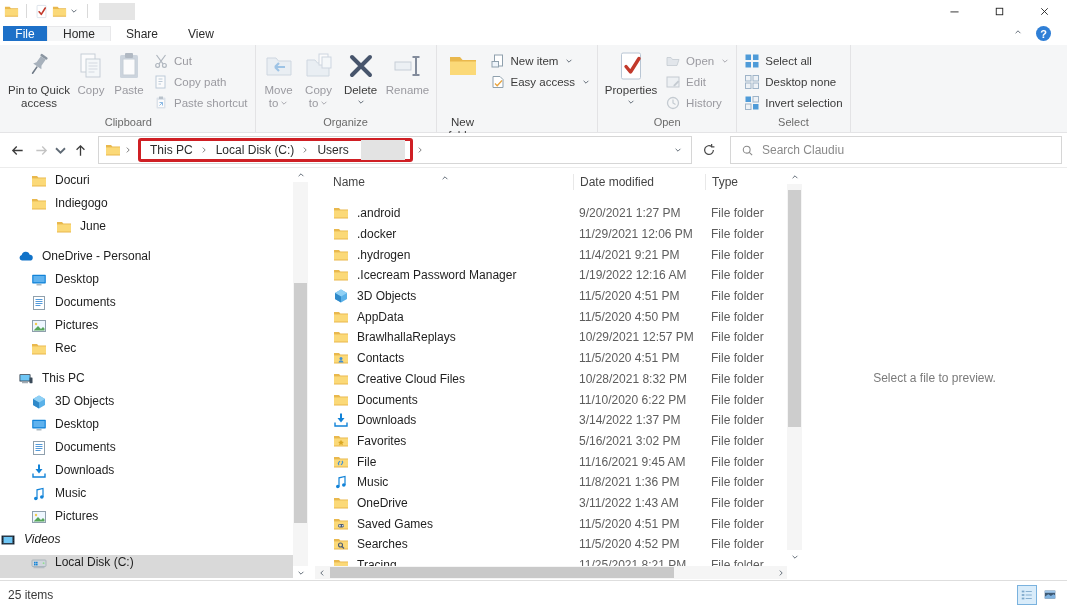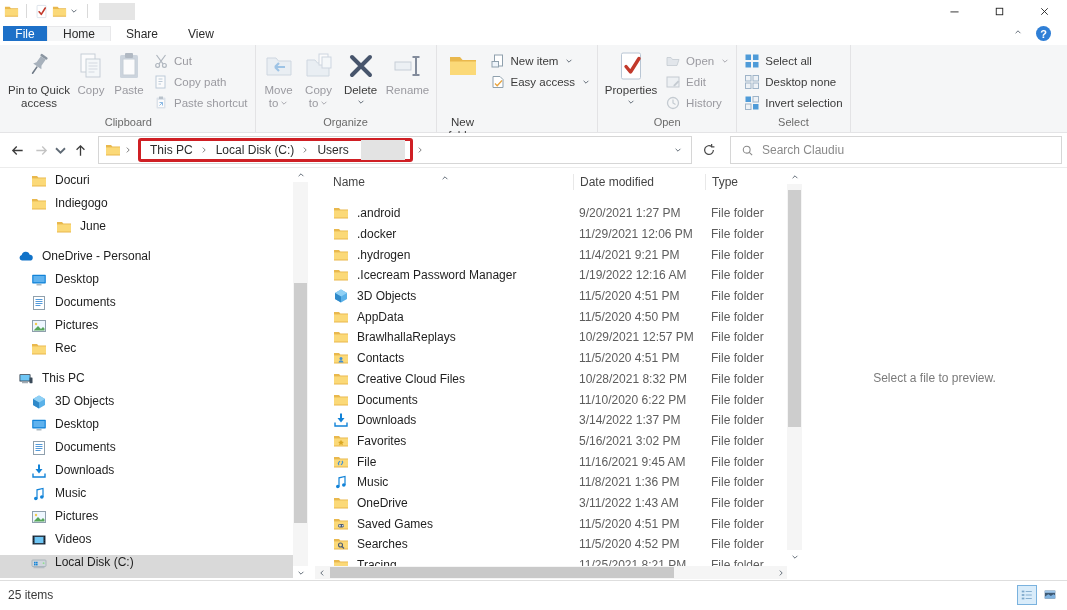--- a/index.html
+++ b/index.html
@@ -678,21 +678,21 @@
         <div class="side-item" style="padding-left: 31px;">
           <span class="icon16">
             <svg viewBox="0 0 16 16">
               <rect x="1.5" y="2.5" width="13" height="11" fill="#eef7ff" stroke="#8fa0ad"></rect>
               <circle cx="5" cy="6" r="1.2" fill="#f2c94c"></circle>
               <path d="M2.5 12.5 7 8l3 3 2-2 1.5 1.5v2z" fill="#57a65a"></path>
             </svg>
           </span>
           <span class="side-label">Pictures</span>
         </div>
-        <div class="side-item" style="padding-left: 31px;">
+        <div class="side-item" style=" font-style: italic;">
           <span class="icon16">
             <svg viewBox="0 0 16 16">
               <rect x="1.5" y="3.5" width="13" height="9" fill="#2b3b4a"></rect>
               <rect x="3.6" y="5" width="8.8" height="6" fill="#6ec6f5"></rect>
               <path d="M2.5 4v8M13.5 4v8" stroke="#111b24" stroke-width="1" stroke-dasharray="1.4 1"></path>
             </svg>
           </span>
           <span class="side-label">Videos</span>
         </div>
         <div class="side-item selected" style="padding-left: 31px;">

